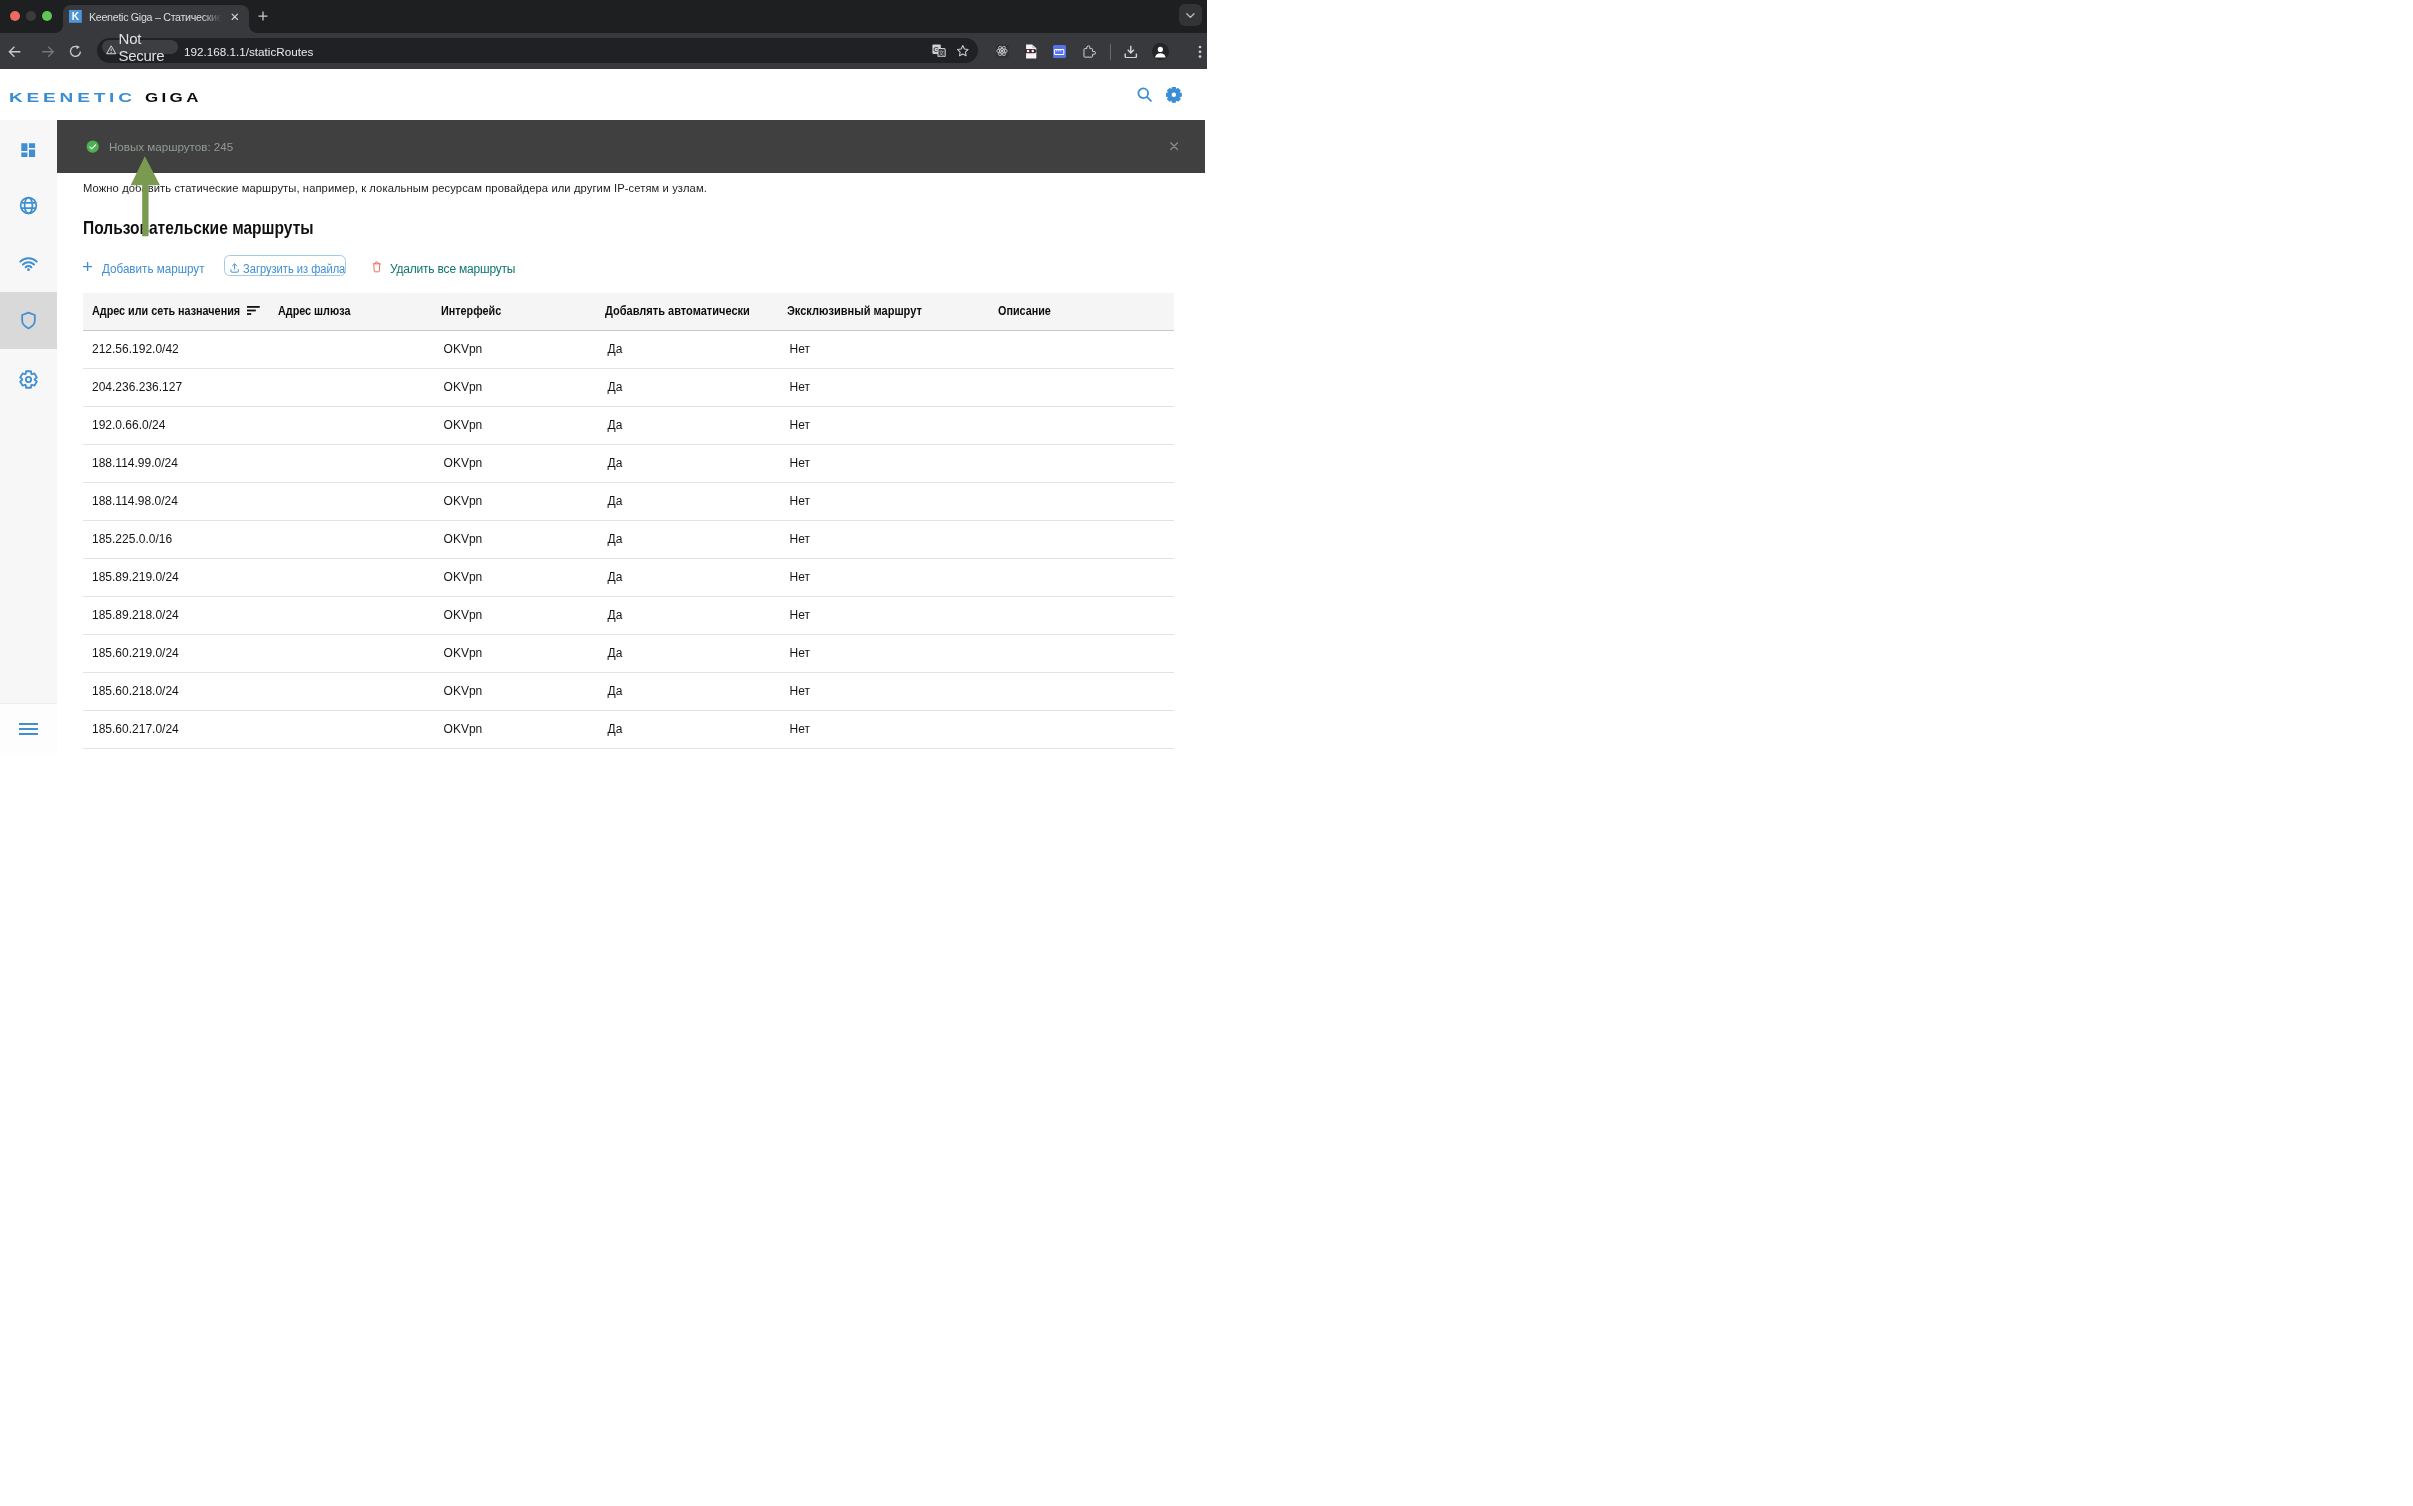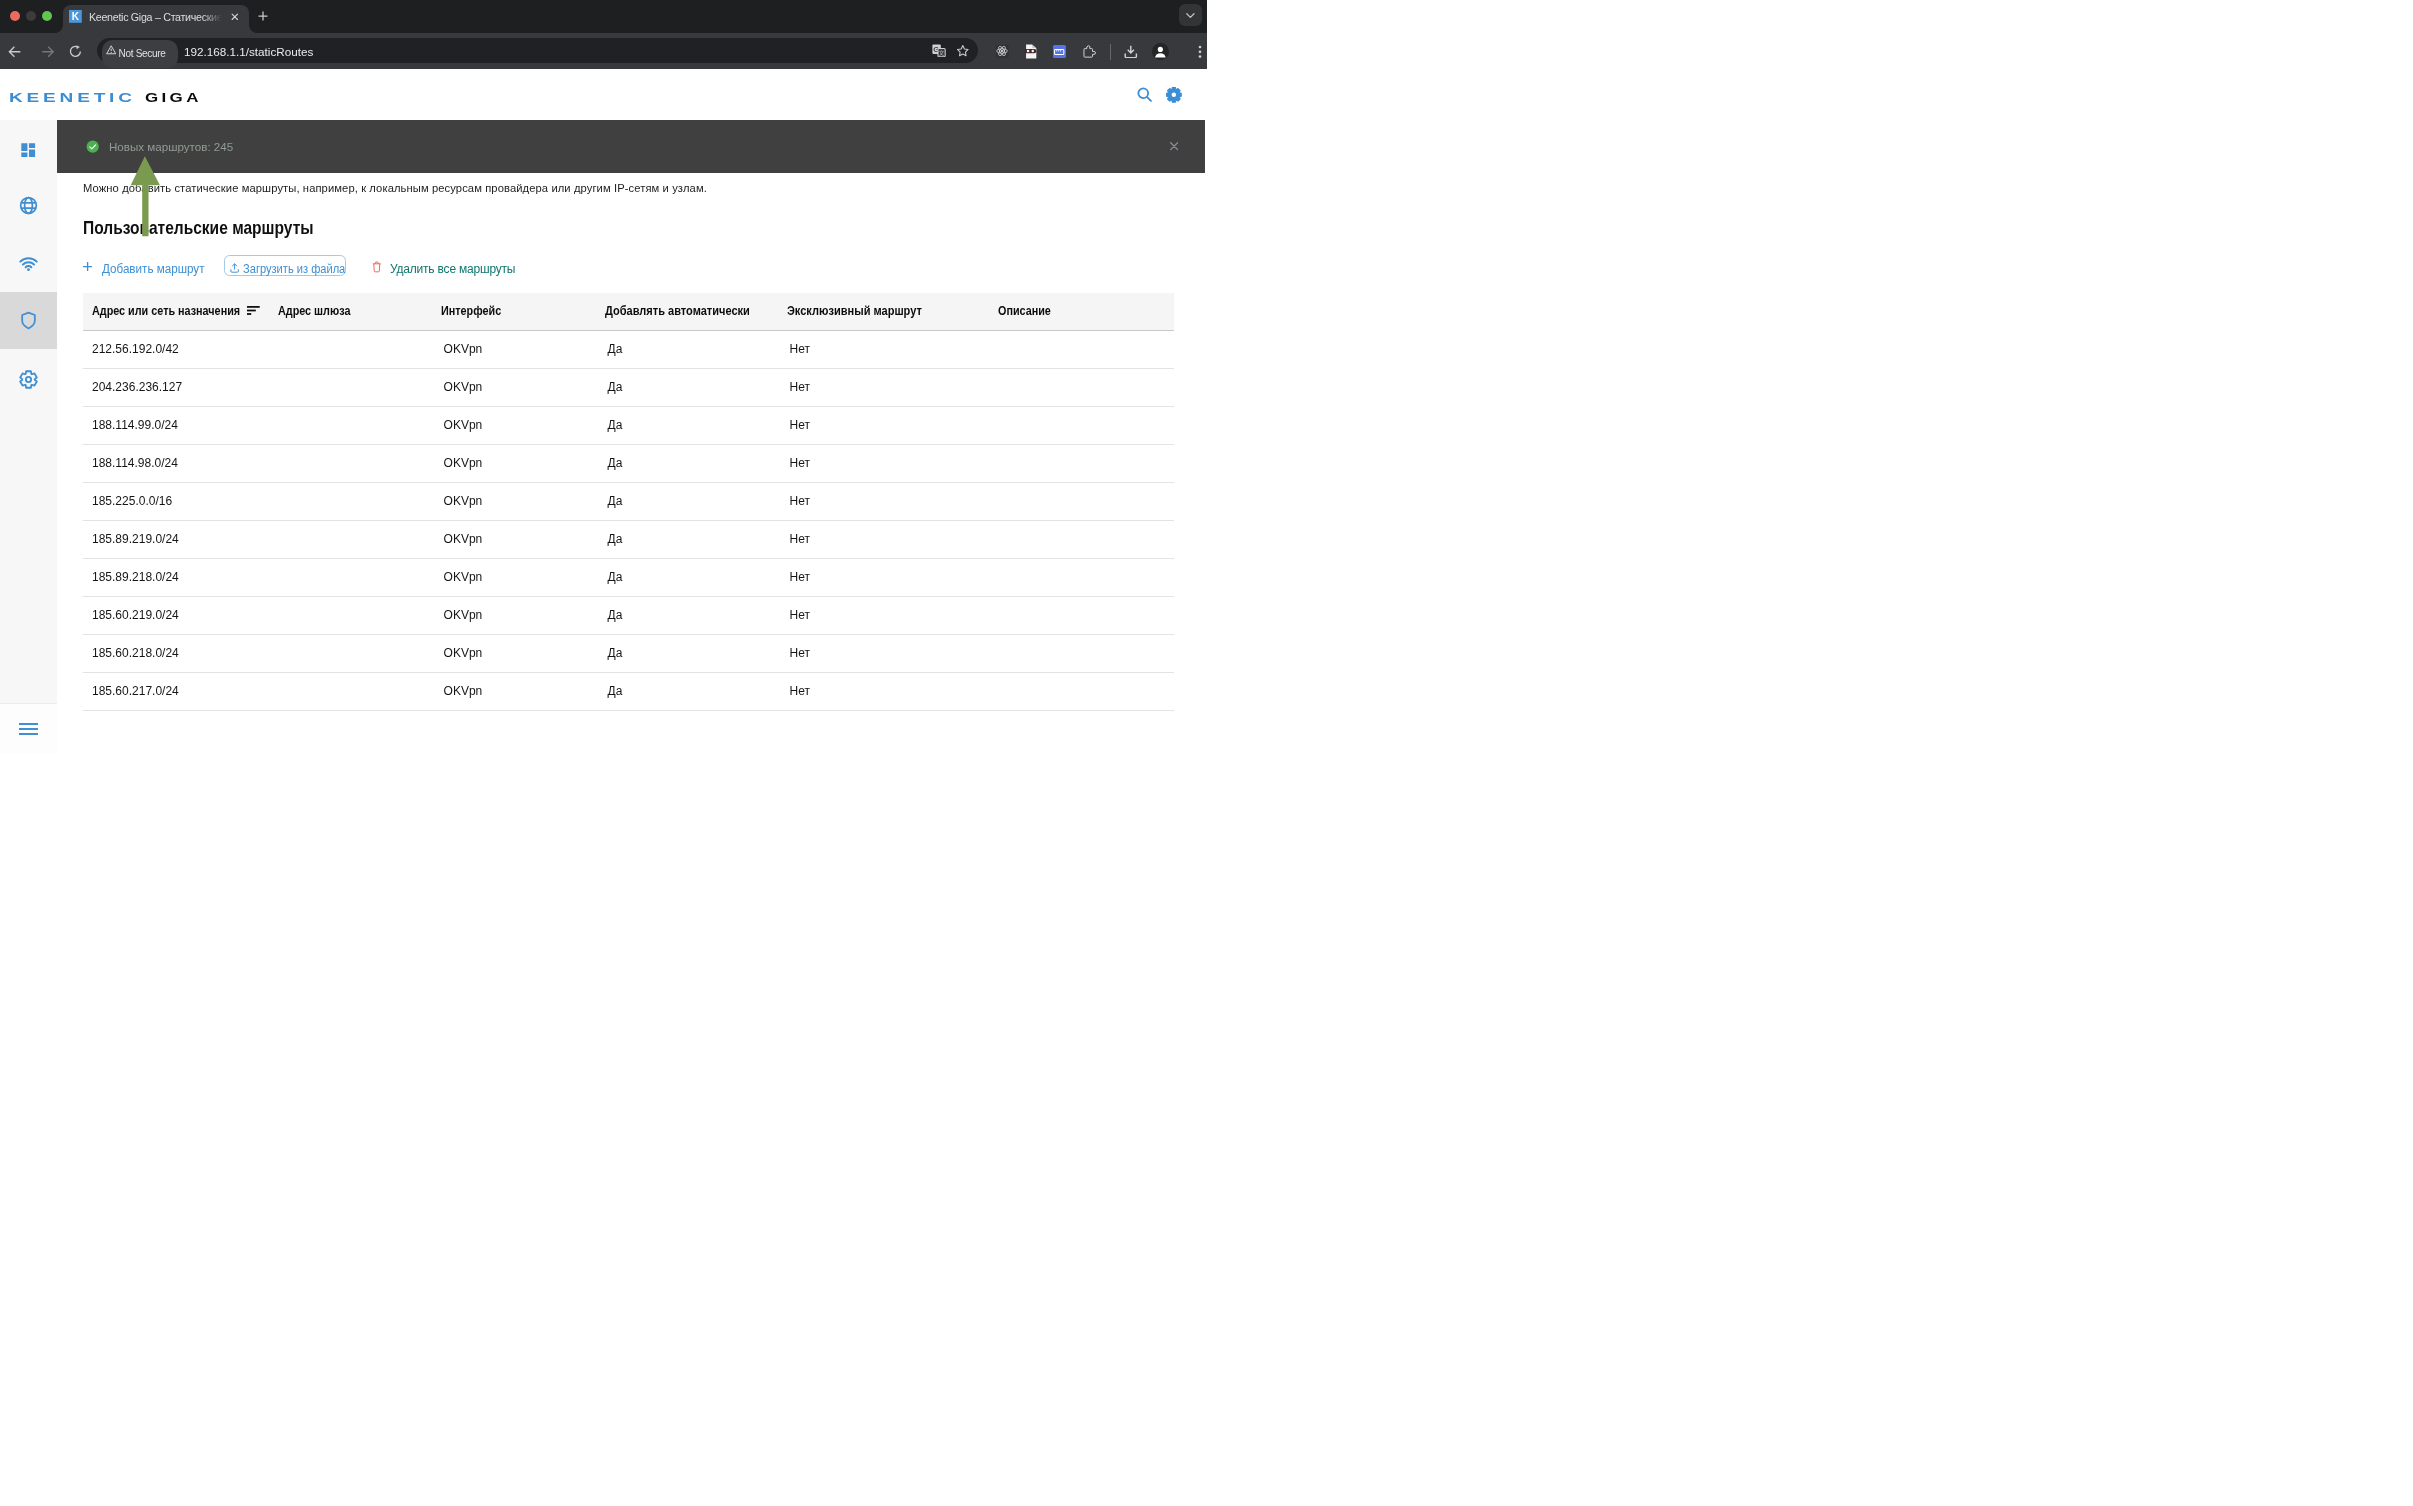--- a/index.html
+++ b/index.html
@@ -11,23 +11,23 @@
 .tl { position:absolute; top:10.6px; width:10px; height:10px; border-radius:50%; }
 #tab { position:absolute; left:63px; top:4.6px; width:186px; height:28px;
   background:#38393c; border-radius:8px 8px 0 0; }
 .fillet { position:absolute; bottom:0; width:8px; height:8px; }
 #tab-title { position:absolute; left:26px; top:-1.9px; height:100%; display:flex; align-items:center;
   color:#dcdddf; font-size:10.7px; letter-spacing:-0.3px; white-space:nowrap; width:137px; overflow:hidden;
   -webkit-mask-image:linear-gradient(90deg,#000 83%,transparent 97%); }
 #toolbar { position:absolute; left:0; top:33px; width:1207px; height:37px; background:#38393c; }
 #omnibox { position:absolute; left:97px; top:4.5px; width:881px; height:25.5px;
   background:#202124; border-radius:12.8px; }
-#chip { position:absolute; left:4.6px; top:2px; height:28px; width:76px; padding:0 0 0 17px;
+#chip { position:absolute; left:4.6px; top:2px; height:14px; width:76px; padding:0 0 0 17px;
   background:#3d3e42; border-radius:10.5px; display:flex; align-items:center;
-  color:#e0e1e3; font-size:10px; letter-spacing:-0.3px; }
+  color:#e0e1e3; font-size:15px; letter-spacing:-0.3px; }
 #urltext { position:absolute; left:87px; top:0; height:28px; display:flex; align-items:center;
   color:#e8eaed; font-size:11.7px; }
 
 #page { position:absolute; left:0; top:69px; width:1207px; height:684px; background:#fff; }
 #sidebar { position:absolute; left:0; top:51px; width:57px; height:633px; background:#f7f7f8; }
 #sidehl { position:absolute; left:0; top:172px; width:57px; height:57px; background:#d9d9d9; }
 #sidebot { position:absolute; left:0; bottom:0; width:57px; height:50px; background:#fdfdfd;
   border-top:0.8px solid #ececec; }
 .sicon { position:absolute; left:19px; }
 #banner { position:absolute; left:57px; top:51px; width:1148px; height:53px;
@@ -290,20 +290,28 @@
         </tr>
     <tr>
           <td>204.236.236.127</td>
           <td></td>
           <td>OKVpn</td>
           <td>Да</td>
           <td>Нет</td>
           <td></td>
         </tr>
     <tr>
+          <td>192.0.66.0/24</td>
+          <td></td>
+          <td>OKVpn</td>
+          <td>Да</td>
+          <td>Нет</td>
+          <td></td>
+        </tr>
+    <tr>
           <td>188.114.99.0/24</td>
           <td></td>
           <td>OKVpn</td>
           <td>Да</td>
           <td>Нет</td>
           <td></td>
         </tr>
     <tr>
           <td>188.114.98.0/24</td>
           <td></td>

